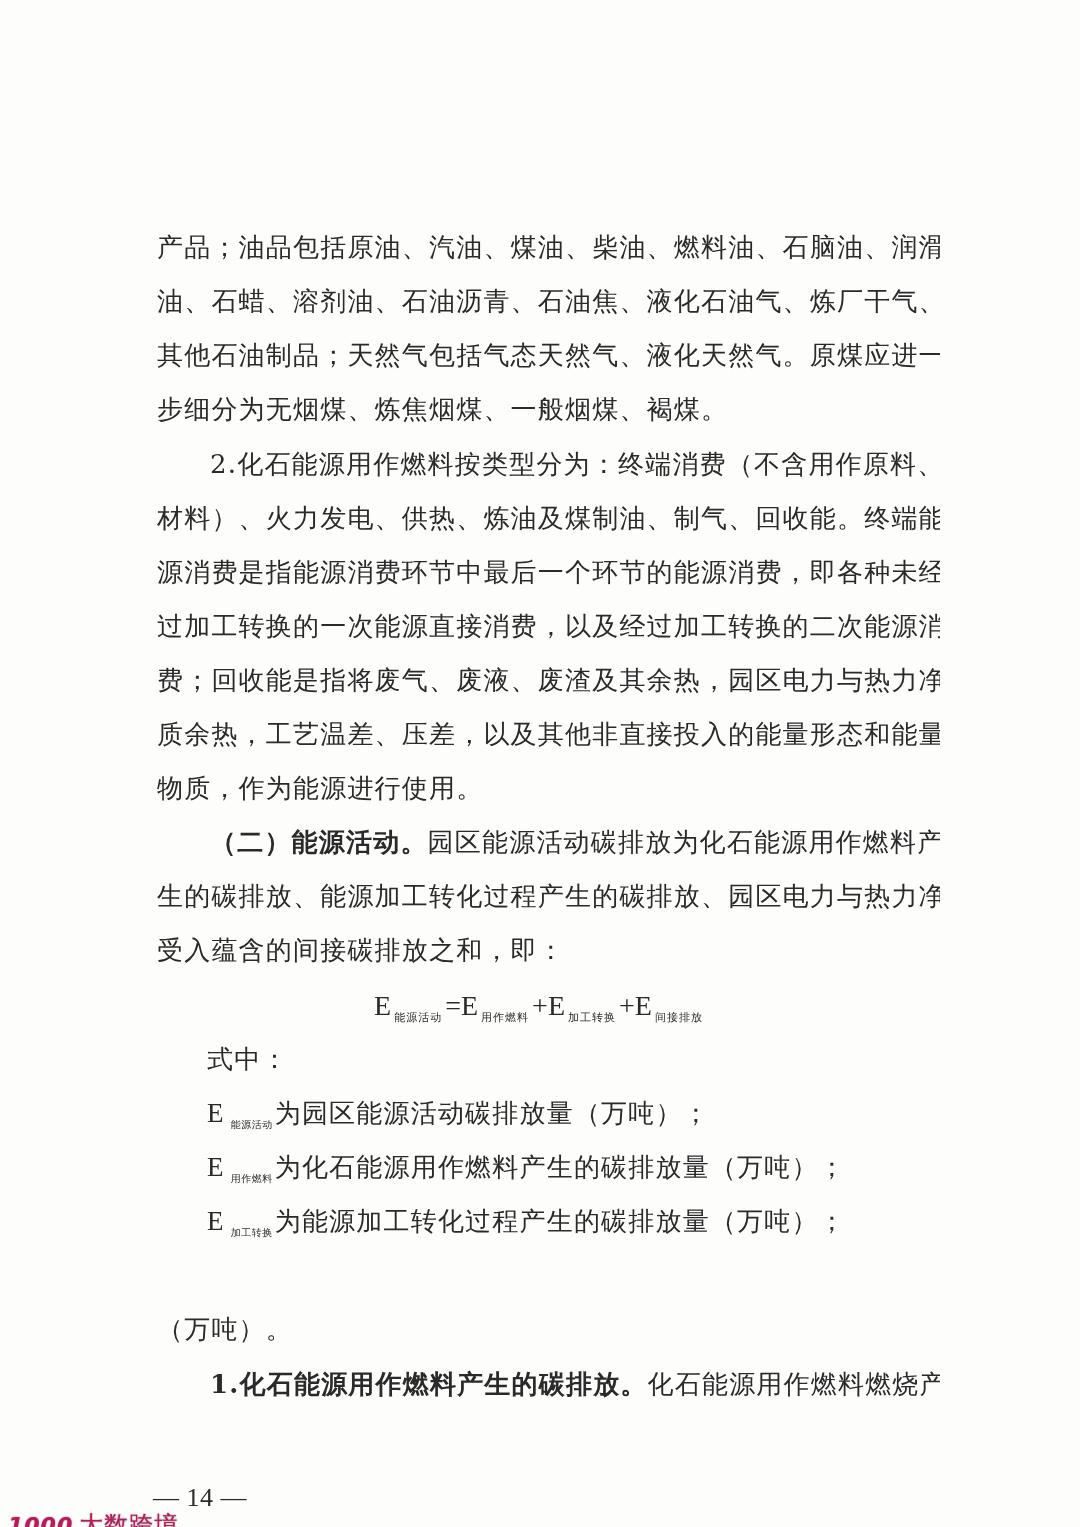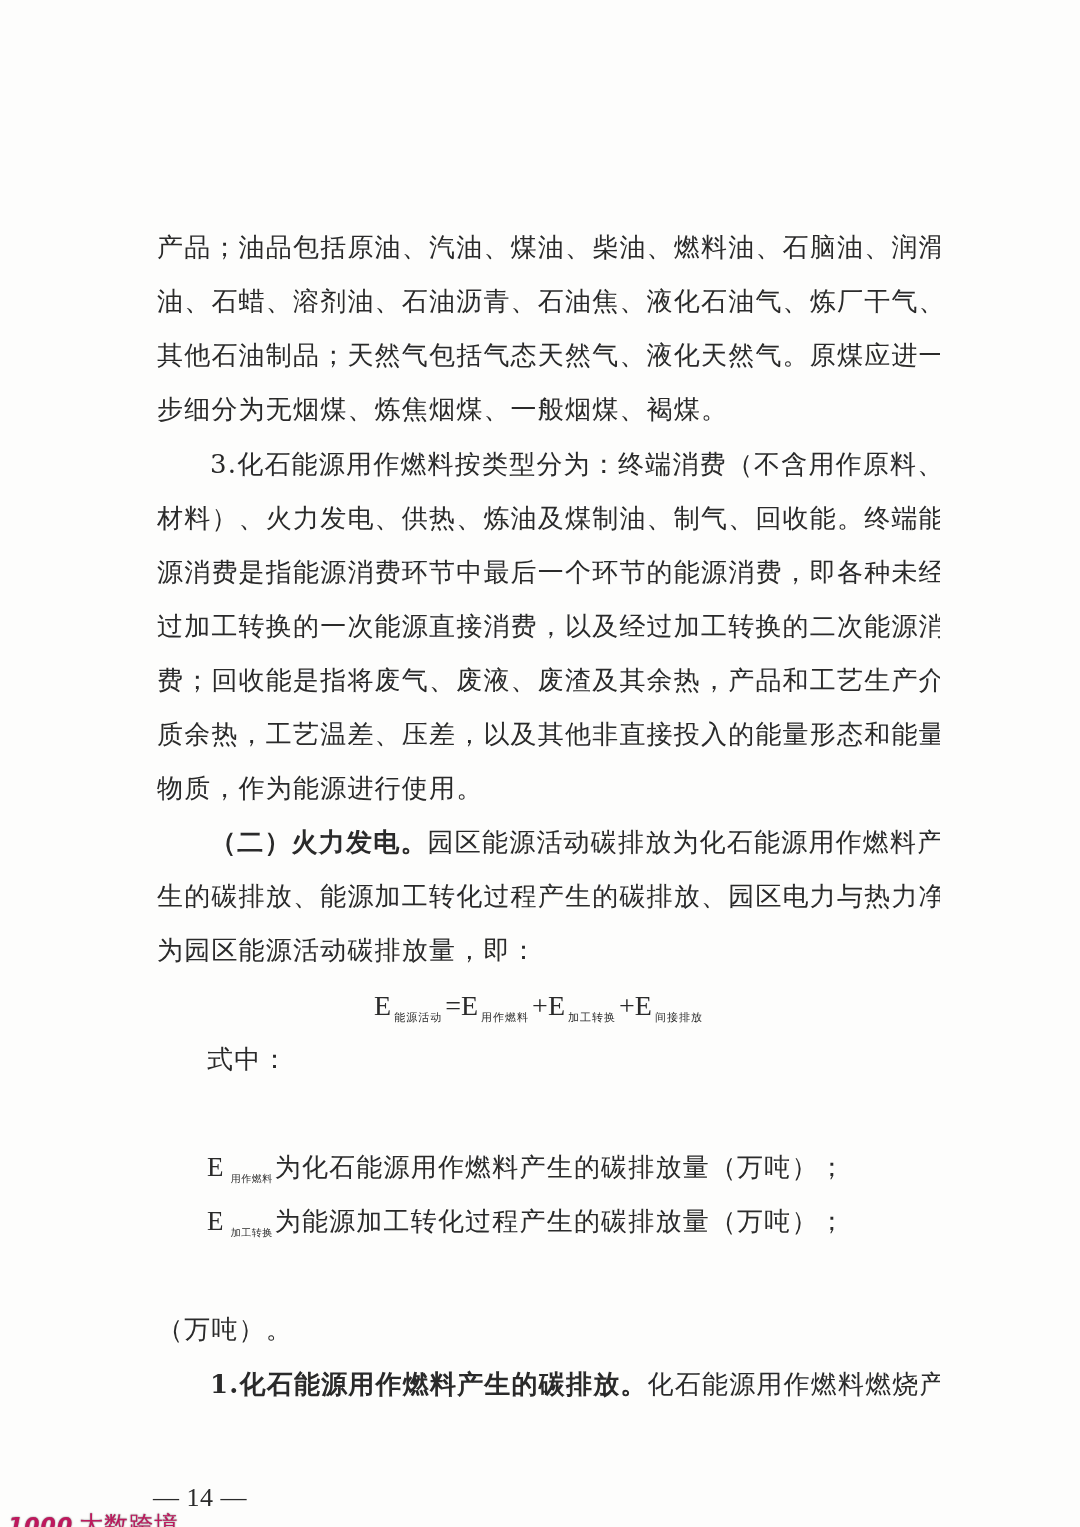--- a/index.html
+++ b/index.html
@@ -52,38 +52,41 @@
 </head>
 <body>
 
 <div class="page">
 
   <div class="line" style="top:214px">产品；油品包括原油、汽油、煤油、柴油、燃料油、石脑油、润滑</div>
   <div class="line" style="top:268px">油、石蜡、溶剂油、石油沥青、石油焦、液化石油气、炼厂干气、</div>
   <div class="line" style="top:322px">其他石油制品；天然气包括气态天然气、液化天然气。原煤应进一</div>
   <div class="line short" style="top:376px">步细分为无烟煤、炼焦烟煤、一般烟煤、褐煤。</div>
 
-  <div class="line indent" style="top:431px">3.化石能源用作燃料按类型分为：终端消费（不含用作原料、</div>
+  <div class="line indent" style="top:431px">2.化石能源用作燃料按类型分为：终端消费（不含用作原料、</div>
   <div class="line" style="top:485px">材料）、火力发电、供热、炼油及煤制油、制气、回收能。终端能</div>
   <div class="line" style="top:539px">源消费是指能源消费环节中最后一个环节的能源消费，即各种未经</div>
   <div class="line" style="top:593px">过加工转换的一次能源直接消费，以及经过加工转换的二次能源消</div>
-  <div class="line" style="top:647px">费；回收能是指将废气、废液、废渣及其余热，产品和工艺生产介</div>
+  <div class="line" style="top:647px">费；回收能是指将废气、废液、废渣及其余热，园区电力与热力净</div>
   <div class="line" style="top:701px">质余热，工艺温差、压差，以及其他非直接投入的能量形态和能量</div>
   <div class="line short" style="top:755px">物质，作为能源进行使用。</div>
 
-  <div class="line indent" style="top:809px"><span class="bold">（二）火力发电。</span><span>园区能源活动碳排放为化石能源用作燃料产</span></div>
+  <div class="line indent" style="top:809px"><span class="bold">（二）能源活动。</span><span>园区能源活动碳排放为化石能源用作燃料产</span></div>
   <div class="line" style="top:863px">生的碳排放、能源加工转化过程产生的碳排放、园区电力与热力净</div>
-  <div class="line short" style="top:917px">为园区能源活动碳排放量，即：</div>
+  <div class="line short" style="top:917px">受入蕴含的间接碳排放之和，即：</div>
 
   <div class="formula">
     <span class="E">E</span><span class="sub">能源活动</span><span class="op">=</span><span class="E">E</span><span class="sub">用作燃料</span><span class="op">+</span><span class="E">E</span><span class="sub">加工转换</span><span class="op">+</span><span class="E">E</span><span class="sub">间接排放</span>
   </div>
 
   <div class="defline" style="top:1026px">式中：</div>
 
+  <div class="defline" style="top:1080px">
+    <span class="E">E</span><span class="sub">能源活动</span><span>为园区能源活动碳排放量（万吨）；</span>
+  </div>
   <div class="defline" style="top:1134px">
     <span class="E">E</span><span class="sub">用作燃料</span><span>为化石能源用作燃料产生的碳排放量（万吨）；</span>
   </div>
   <div class="defline" style="top:1188px">
     <span class="E">E</span><span class="sub">加工转换</span><span>为能源加工转化过程产生的碳排放量（万吨）；</span>
   </div>
   <div class="line short" style="top:1296px">（万吨）。</div>
 
   <div class="line indent" style="top:1351px"><span class="bold">1.化石能源用作燃料产生的碳排放。</span><span>化石能源用作燃料燃烧产</span></div>
 

